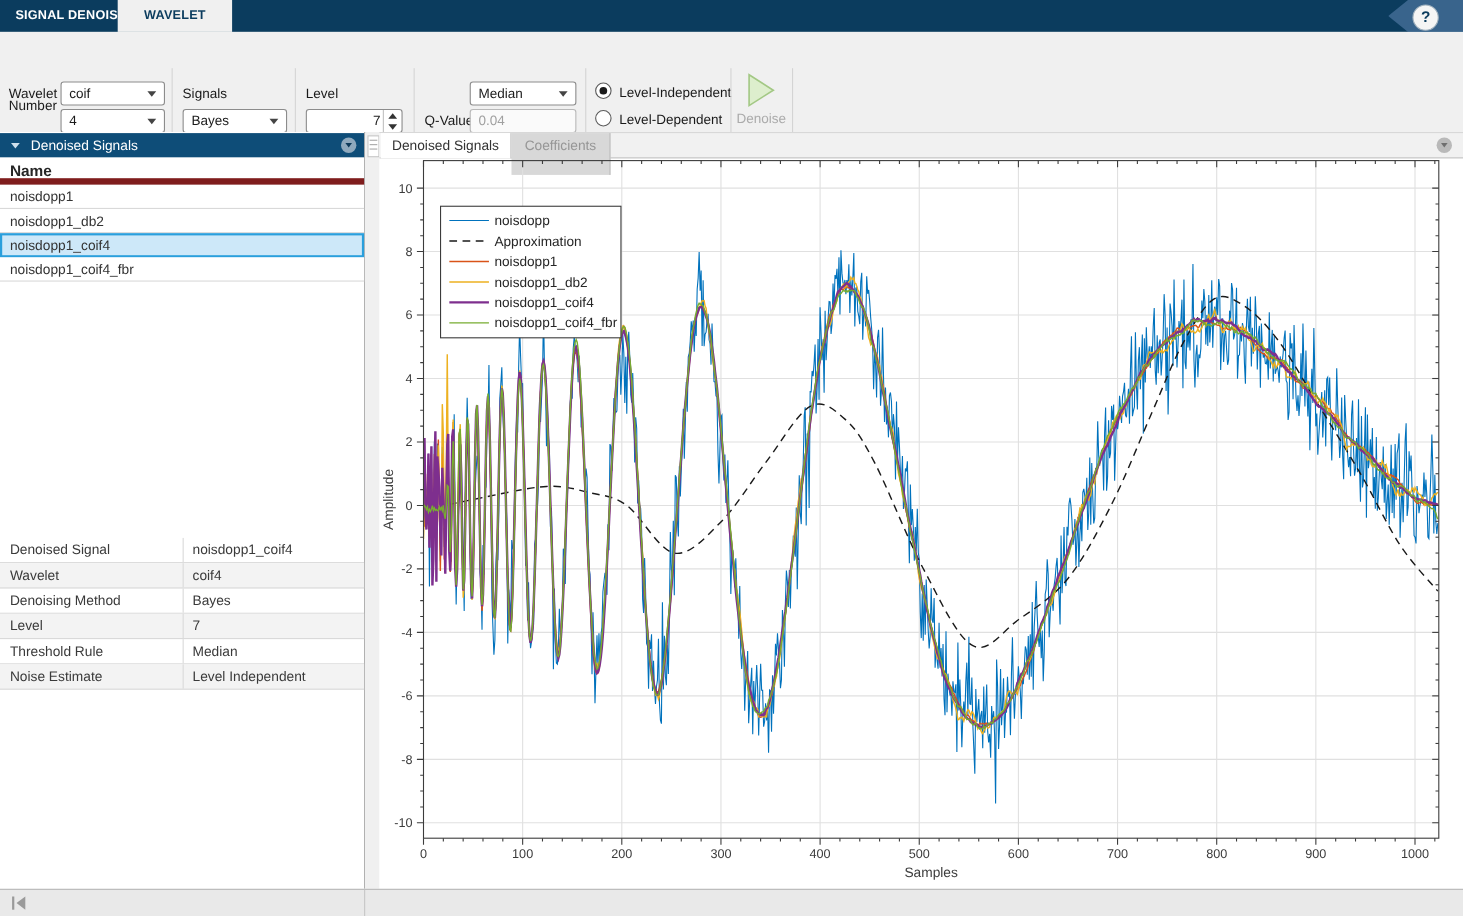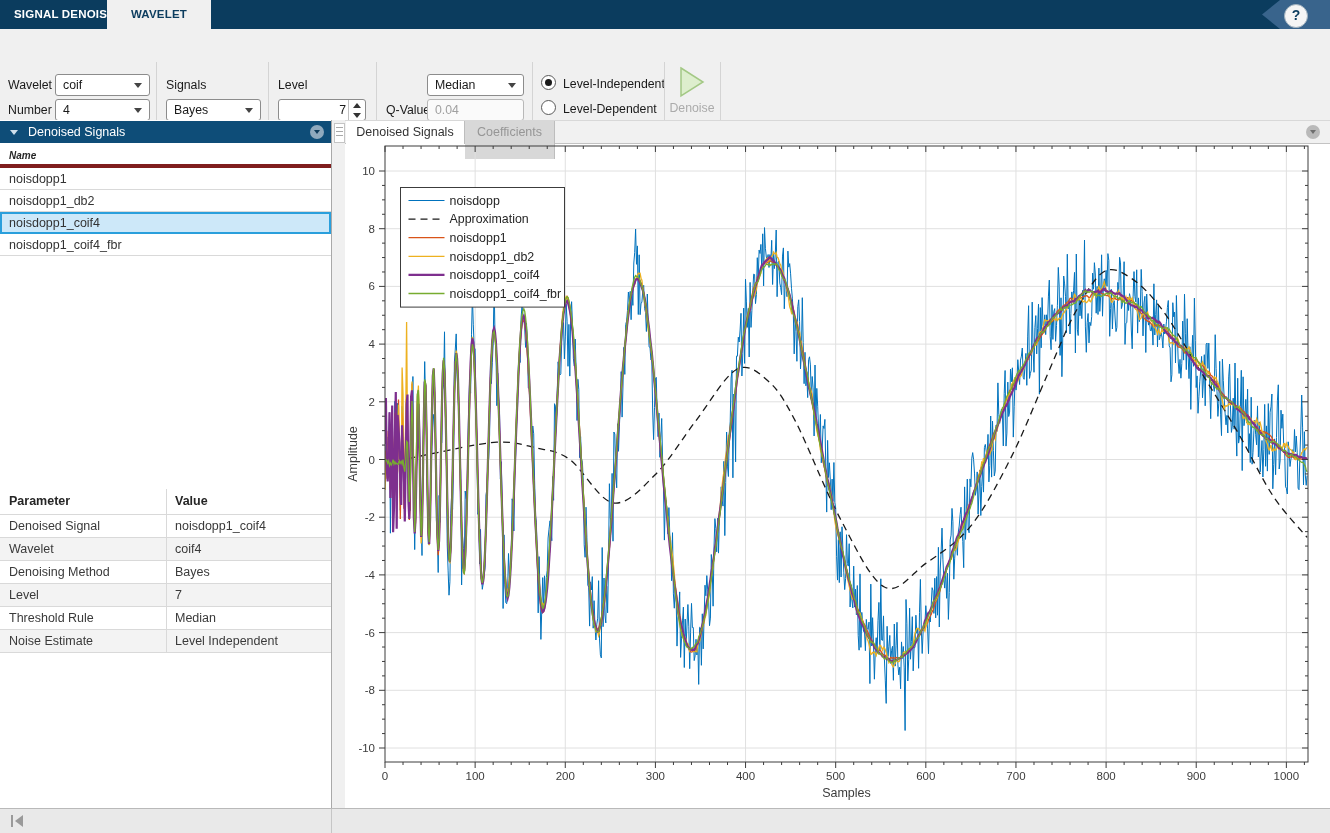--- a/index.html
+++ b/index.html
@@ -34,21 +34,21 @@
   .ribbon-collapse{position:absolute;right:10px;top:101px;width:14px;height:12px;}
   .ribbon-collapse .bar{position:absolute;left:1px;top:0;width:12px;height:2px;background:#8a8a8a;}
   .ribbon-collapse .tri{position:absolute;left:2px;top:4px;width:0;height:0;border-left:5px solid transparent;border-right:5px solid transparent;border-bottom:7px solid #8a8a8a;}
   
   .left-col{position:absolute;left:0;top:120px;width:331px;height:688px;background:#ffffff;border-right:1px solid #a9a9a9;}
   .panel-header{position:absolute;left:0;width:331px;height:22px;background:#0e4d78;color:#fff;line-height:22px;font-size:12.5px;}
   .panel-header .chev{position:absolute;left:10px;top:9px;width:0;height:0;border-left:4.5px solid transparent;border-right:4.5px solid transparent;border-top:5px solid #cfe0ec;}
   .panel-header .title{position:absolute;left:28px;top:0;}
   .circle-menu{position:absolute;right:7px;top:4px;width:14px;height:14px;border-radius:50%;background:#8fa9bd;}
   .circle-menu:after{content:"";position:absolute;left:3.5px;top:5px;border-left:3.5px solid transparent;border-right:3.5px solid transparent;border-top:4.5px solid #0e3a5a;}
-  .name-row{position:absolute;left:0;top:22px;width:331px;height:25px;line-height:25px;font-weight:bold;color:#262626;padding-left:9px;box-sizing:border-box;border-bottom:4px solid #7f1d1d;font-size:10px;font-style:italic;}
+  .name-row{position:absolute;left:0;top:22px;width:331px;height:25px;line-height:25px;font-weight:bold;color:#262626;padding-left:9px;box-sizing:border-box;border-bottom:6px solid #7f1d1d;font-size:14px;}
   .sig-list{position:absolute;left:0;top:47px;width:331px;}
   .sig-row{height:22px;line-height:22px;padding-left:9px;border-bottom:1px solid #d9d9d9;color:#333;font-size:12.5px;box-sizing:border-box;background:#fff;}
   .sig-row.selected{background:#cde8f9;border:2px solid #2a9fdc;padding-left:7px;line-height:18px;}
   .params-table{position:absolute;left:0;top:22px;width:331px;font-size:12.5px;}
   .p-row{position:relative;height:22px;line-height:22px;border-bottom:1px solid #d9d9d9;color:#3a3a3a;}
   .p-row.hdr{height:25px;line-height:25px;font-weight:bold;color:#262626;}
   .p-row.alt{background:#f3f3f3;}
   .p-c1{position:absolute;left:9px;top:0;}
   .p-c2{position:absolute;left:175px;top:0;}
   .p-vline{position:absolute;left:166px;top:0;width:1px;height:100%;background:#d9d9d9;}
@@ -81,21 +81,21 @@
     <div class="apptab t0">SIGNAL DENOISER</div>
     <div class="apptab t1">WAVELET</div>
     <div class="help-wrap"></div>
     <div class="help-btn"><span>?</span></div>
   </div>
 
   <div class="ribbon">
 
     <div class="rb-label" style="left:8px;top:45px;">Wavelet</div>
     <div class="combo" style="left:55px;top:45px;width:86px;"><span>coif</span><span class="arr"></span></div>
-    <div class="rb-label" style="left:8px;top:70px;">Number</div>
+    <div class="rb-label" style="left:8px;top:56px;">Number</div>
     <div class="combo" style="left:55px;top:70px;width:86px;"><span>4</span><span class="arr"></span></div>
     <div class="vsep" style="left:156px;"></div>
     <div class="sec-label" style="left:0;width:156px;">WAVELET</div>
 
     <div class="rb-label" style="left:166px;top:45px;">Signals</div>
     <div class="combo" style="left:166px;top:70px;width:86px;"><span>Bayes</span><span class="arr"></span></div>
     <div class="vsep" style="left:268px;"></div>
     <div class="sec-label" style="left:156px;width:112px;">DENOISING METHOD</div>
 
     <div class="rb-label" style="left:278px;top:45px;">Level</div>
@@ -144,25 +144,20 @@
     </div>
     <div class="name-row" style="top:23px;">Name</div>
     <div class="sig-list" style="top:48px;" id="sig-list">
         <div class="sig-row">noisdopp1</div>
         <div class="sig-row">noisdopp1_db2</div>
         <div class="sig-row selected">noisdopp1_coif4</div>
         <div class="sig-row">noisdopp1_coif4_fbr</div>
       </div>
 
     <div class="params-table" style="top:369px;" id="params-table">
-        <div class="p-row hdr">
-          <span class="p-c1">Parameter</span>
-          <span class="p-c2">Value</span>
-          <span class="p-vline"></span>
-        </div>
         <div class="p-row">
           <span class="p-c1">Denoised Signal</span>
           <span class="p-c2">noisdopp1_coif4</span>
           <span class="p-vline"></span>
         </div>
         <div class="p-row alt">
           <span class="p-c1">Wavelet</span>
           <span class="p-c2">coif4</span>
           <span class="p-vline"></span>
         </div>

